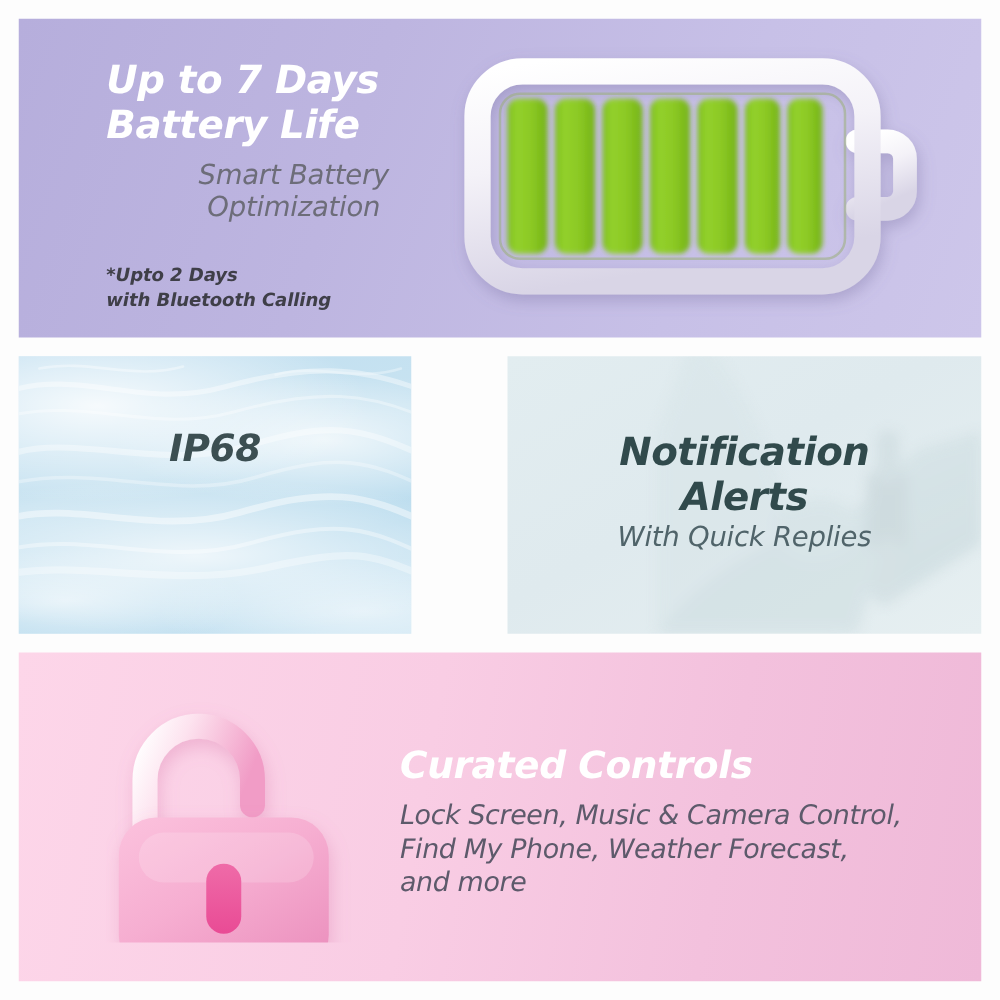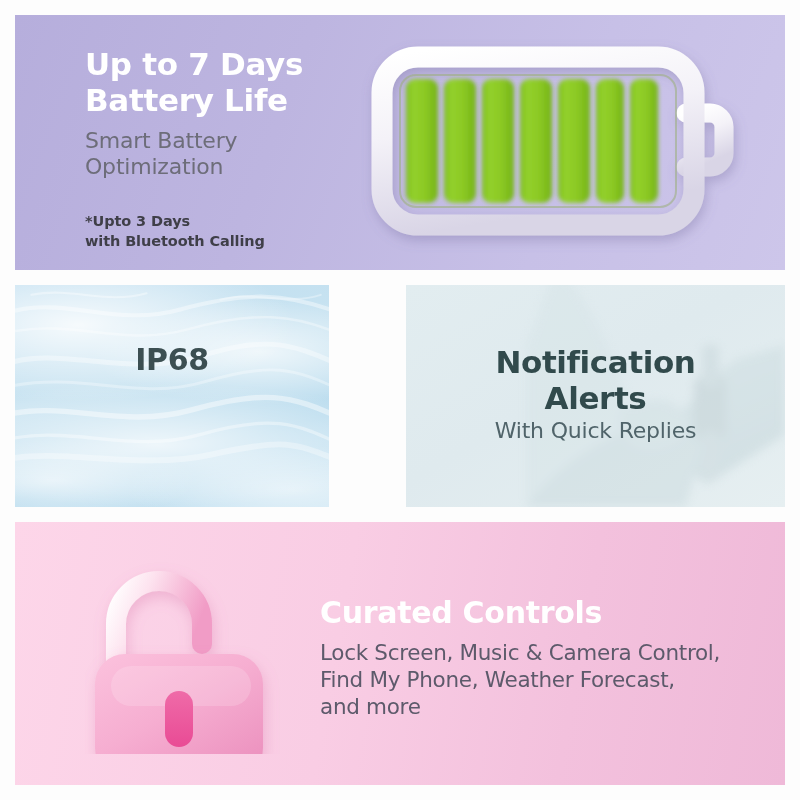--- a/index.html
+++ b/index.html
@@ -4,35 +4,35 @@
 <style>
   html,body{margin:0;padding:0;}
   body{
     width:800px;height:800px;
     background:#fdfdfd;
     font-family:"DejaVu Sans", sans-serif;
     overflow:hidden;
   }
   .board{position:relative;width:800px;height:800px;}
 
-  .panel{position:absolute;overflow:hidden;}
+  .panel{position:absolute;overflow:hidden;font-style:italic;}
 
   
   #panel-battery{
     left:15px;top:15px;width:770px;height:255px;
     background:linear-gradient(110deg,#b6aedc 0%,#bdb5e0 35%,#c7c0e7 70%,#cdc6ea 100%);
   }
   #panel-battery .copy{position:absolute;left:70px;top:32px;width:300px;}
   .h-white{
     color:#ffffff;font-weight:bold;font-size:31px;line-height:1.16;
     letter-spacing:-0.3px;white-space:pre-line;
   }
   .sub-grey{
     color:#6d6d79;font-size:22px;line-height:1.2;margin-top:9px;
-    white-space:pre-line;letter-spacing:-0.2px;
+    white-space:pre-line;letter-spacing:-0.2px;text-align:center;
   }
   .note{
     color:#3f3f48;font-size:14.5px;font-weight:bold;line-height:1.38;
     margin-top:30px;white-space:pre-line;letter-spacing:-0.1px;
   }
   #battery-art{position:absolute;left:345px;top:20px;width:420px;height:225px;}
 
   
   #panel-ip68{
     left:15px;top:285px;width:314px;height:222px;
@@ -93,21 +93,21 @@
 
 <div class="board">
 
   <section class="panel" id="panel-battery">
 
     <div class="copy">
       <div class="h-white">Up to 7 Days
 Battery Life</div>
       <div class="sub-grey">Smart Battery
 Optimization</div>
-      <div class="note">*Upto 3 Days
+      <div class="note">*Upto 2 Days
  with Bluetooth Calling</div>
     </div>
 
     <svg id="battery-art" viewBox="0 0 420 225">
       <defs>
         <linearGradient id="shellG" x1="0" y1="0" x2="0.3" y2="1">
           <stop offset="0%" stop-color="#ffffff"></stop>
           <stop offset="45%" stop-color="#f4f2f8"></stop>
           <stop offset="100%" stop-color="#d9d5e6"></stop>
         </linearGradient>

